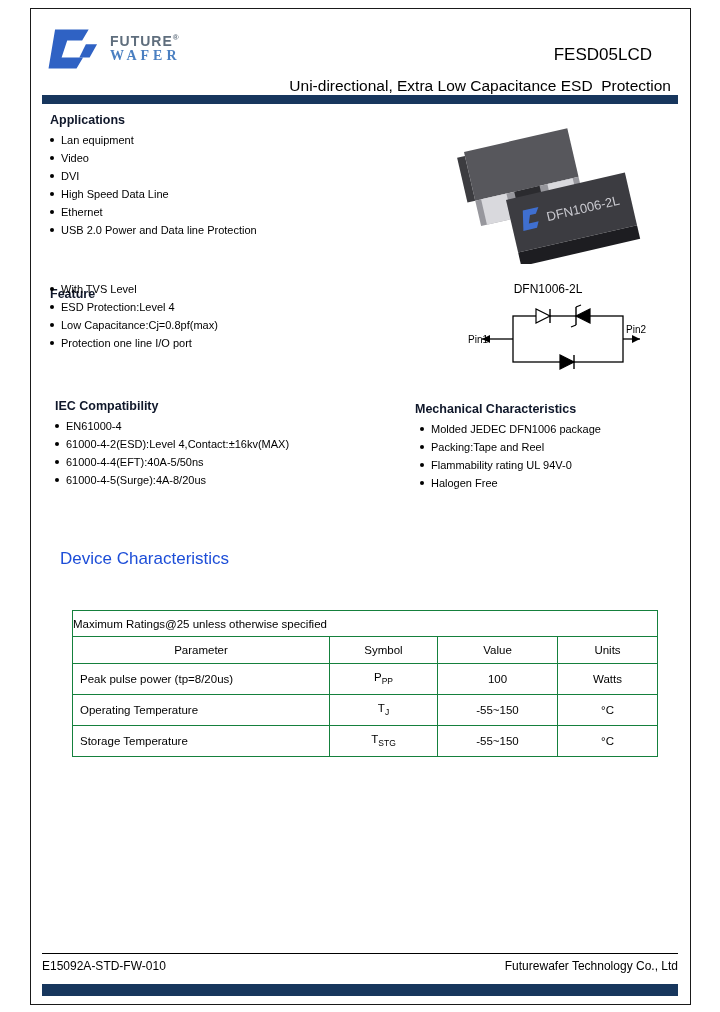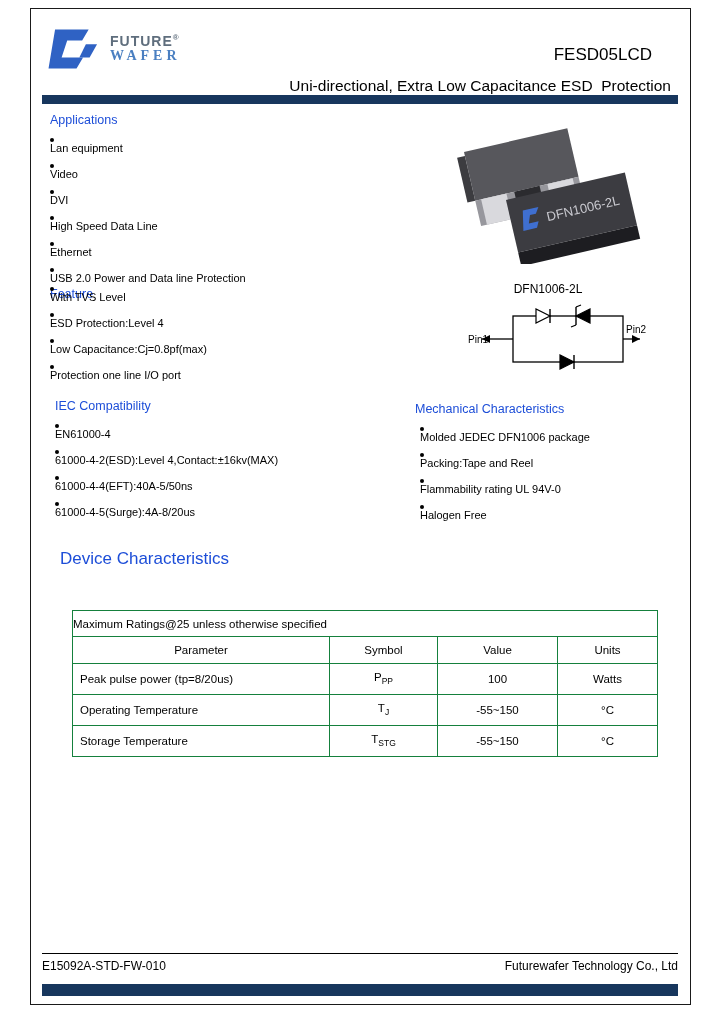--- a/index.html
+++ b/index.html
@@ -15,23 +15,23 @@
   .brand1{font-size:14px;font-weight:bold;color:#5f6e7d;letter-spacing:1px;}
   .brand1 .reg{font-size:8px;vertical-align:super;color:#5f6e7d;}
   .brand2{font-size:14px;font-weight:bold;color:#4a7fc1;letter-spacing:4px;font-family:Liberation Serif, serif;}
   .part-number{position:absolute;top:45px;right:68px;font-size:17px;color:#000;}
   .doc-title{position:absolute;top:77px;right:49px;font-size:15.5px;color:#000;white-space:pre;}
   .bar{position:absolute;left:42px;width:636px;background:#17365d;}
   .bar-top{top:95px;height:9px;}
   .bar-bottom{top:984px;height:12px;}
 
   
-  .section-h{position:absolute;font-size:12.5px;color:#1d4ed8;}
+  .section-h{position:absolute;font-size:12.5px;color:#0f172a;font-weight:bold;}
   .list{position:absolute;}
-  .li{display:flex;align-items:flex-start;margin:0 0 6px 0;font-size:11px;line-height:12px;flex-direction:column;}
+  .li{display:flex;align-items:flex-start;margin:0 0 6px 0;font-size:11px;line-height:12px;}
   .dot{width:4px;height:4px;border-radius:50%;background:#000;margin:4px 7px 0 0;flex:0 0 auto;}
 
   
   .chip-art{position:absolute;left:450px;top:116px;width:196px;height:148px;}
   .pkg-label{position:absolute;left:450px;top:282px;width:196px;text-align:center;font-size:12px;}
   .circuit{position:absolute;left:468px;top:300px;width:180px;height:84px;}
 
   
   .devchar-h{position:absolute;left:60px;top:549px;font-size:17px;color:#1d4ed8;}
   table.ratings{position:absolute;left:72px;top:610px;border-collapse:collapse;table-layout:fixed;}

